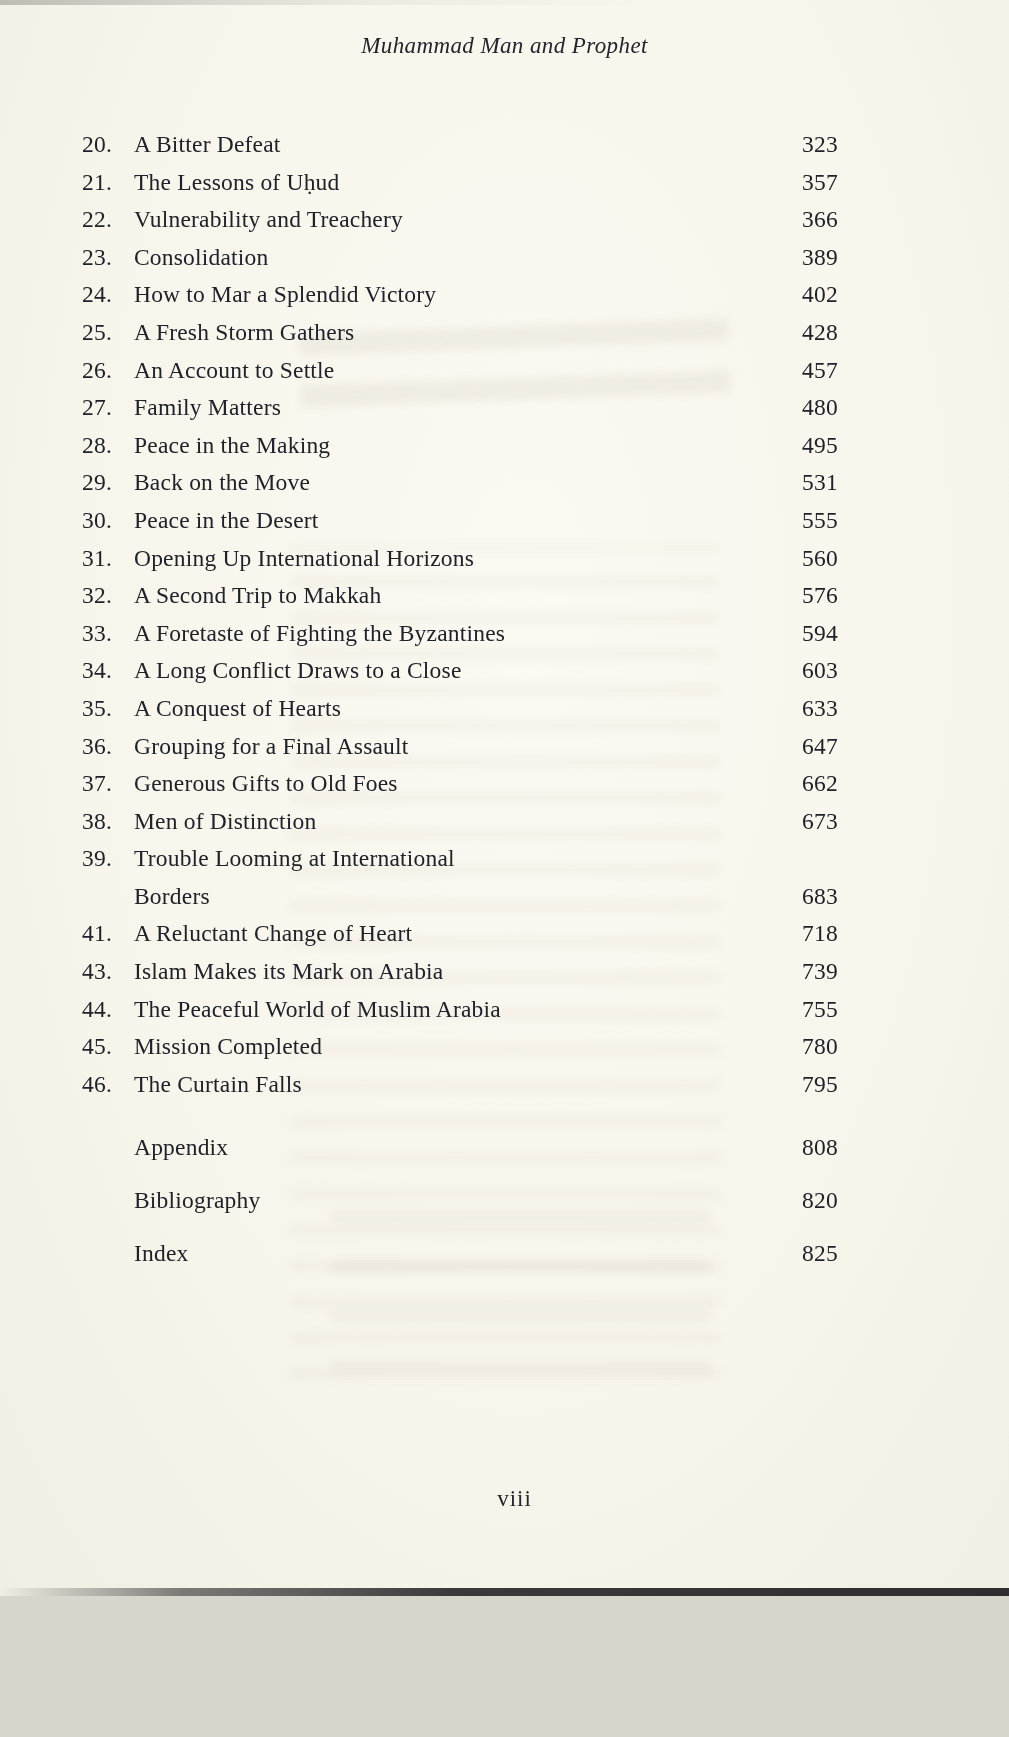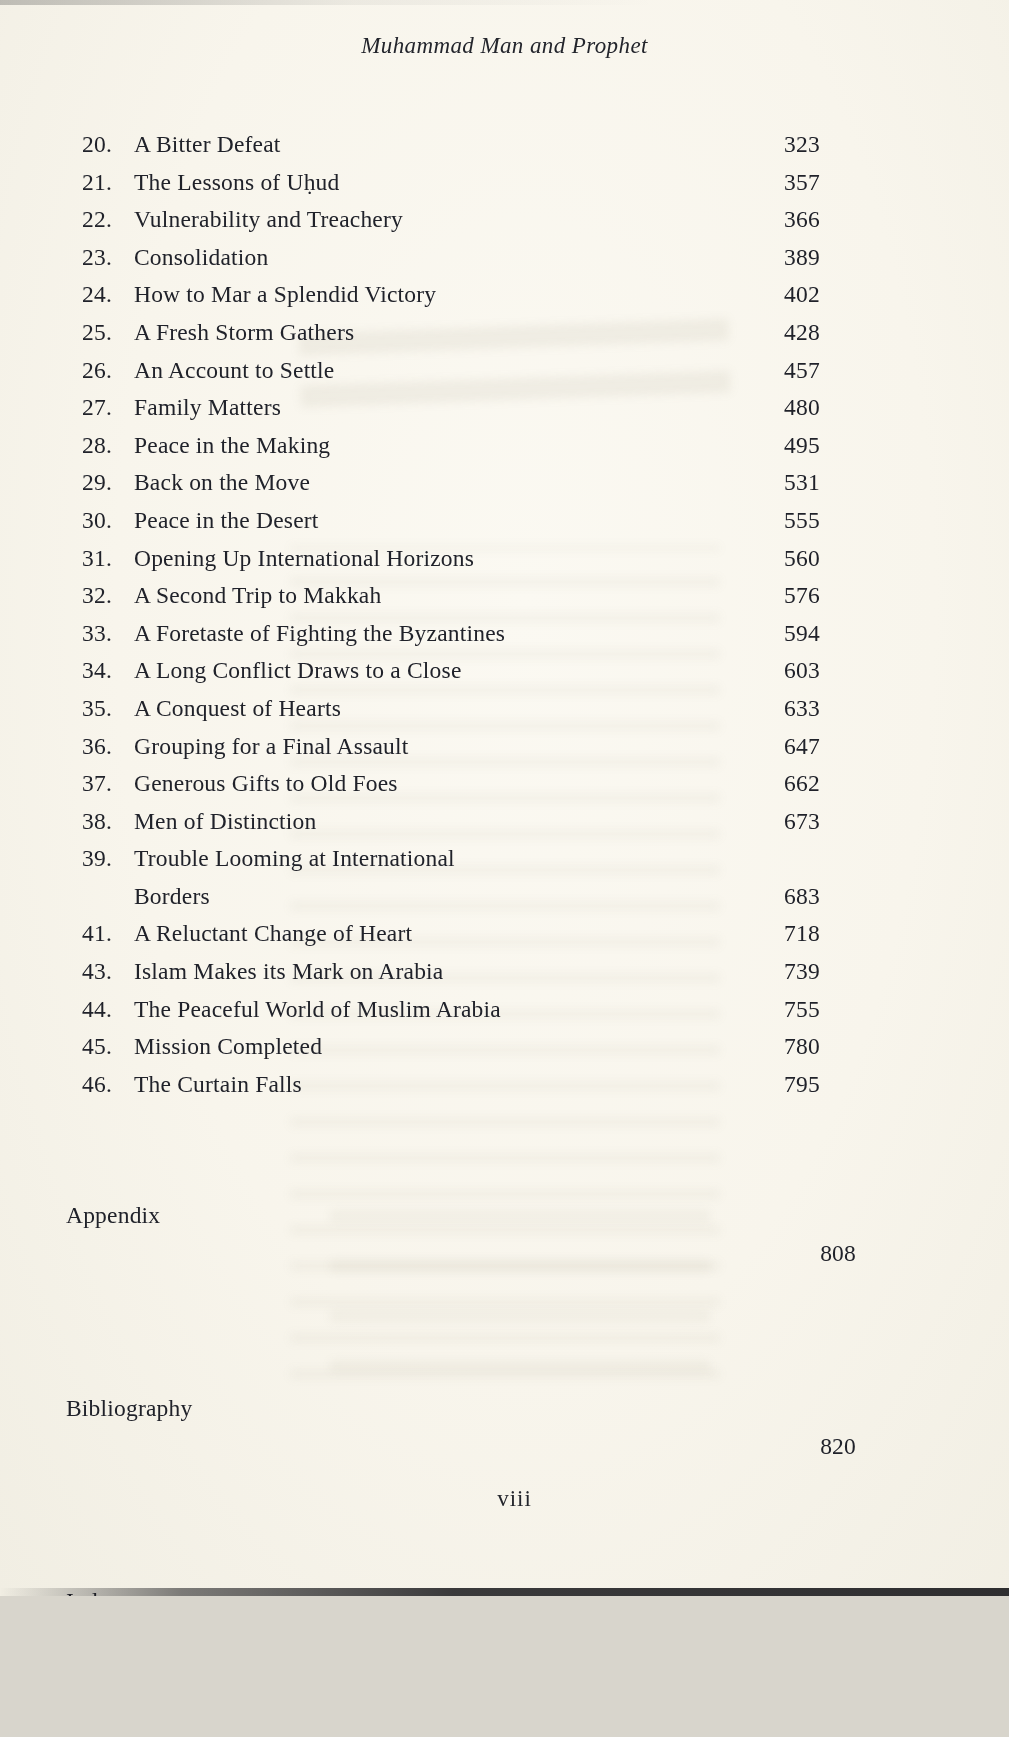--- a/index.html
+++ b/index.html
@@ -80,29 +80,28 @@
   }
   .row .gap {
     flex: 0 0 22px;
   }
   .row .title {
     flex: 1 1 auto;
     white-space: pre-line;
   }
   .row .pg {
     flex: 0 0 72px;
-    text-align: left;
+    text-align: center;
     align-self: flex-end;
   }
   #backmatter {
     margin-top: 26px;
   }
   #backmatter .row {
     margin-top: 15px;
-    flex-direction: column;
   }
 
   .footer {
     position: absolute;
     top: 1486px; left: 0; right: 0;
     text-align: center;
     font-size: 23px;
     letter-spacing: 1px;
     color: #23252c;
     padding-left: 20px;

